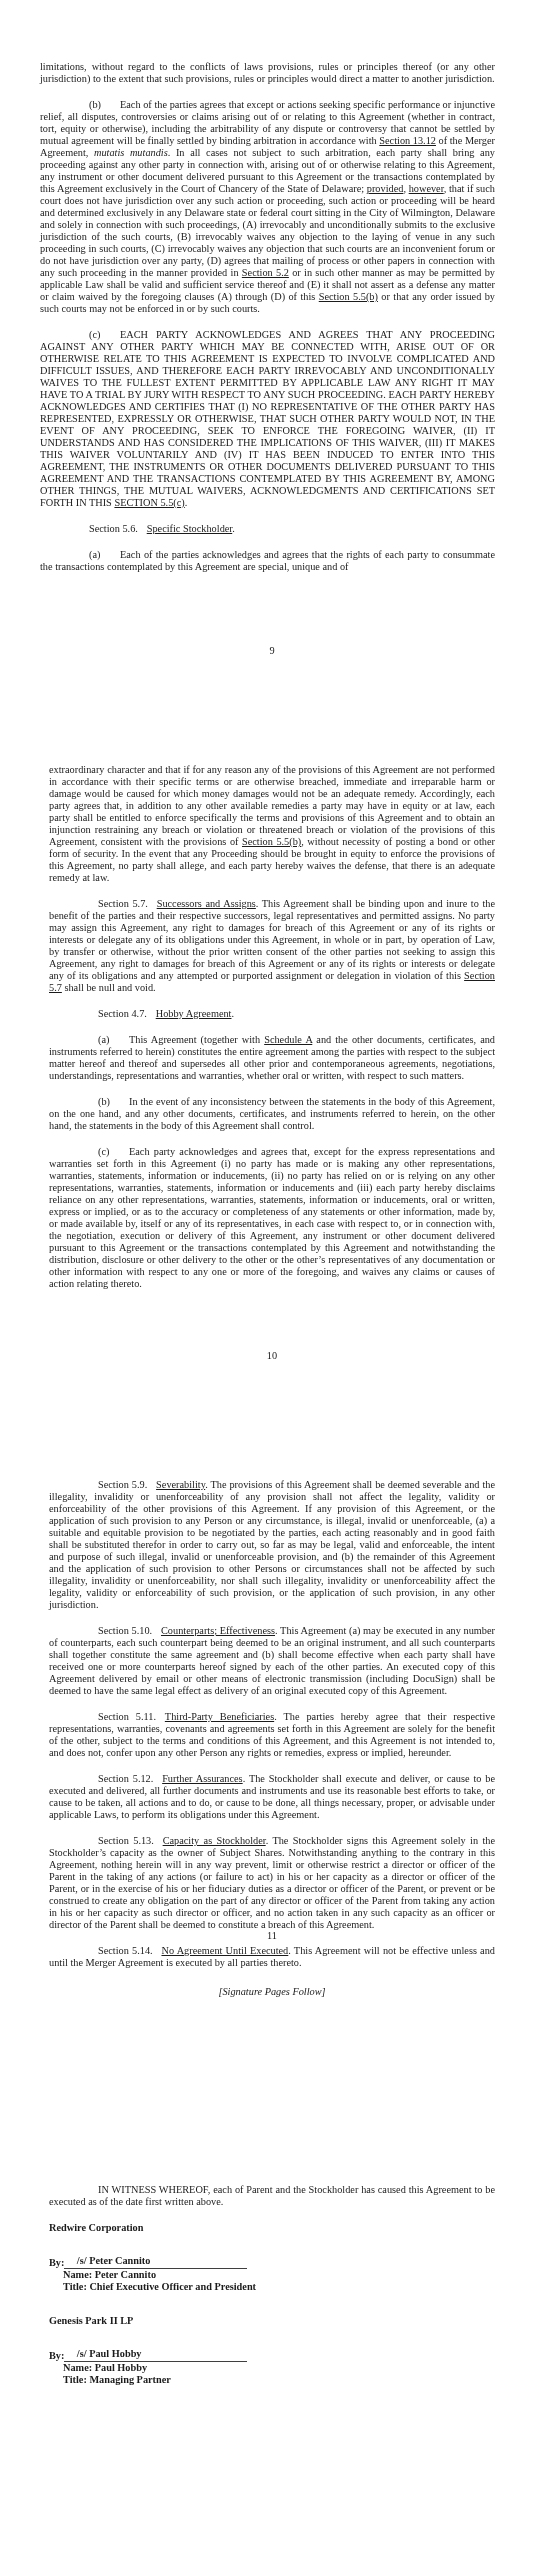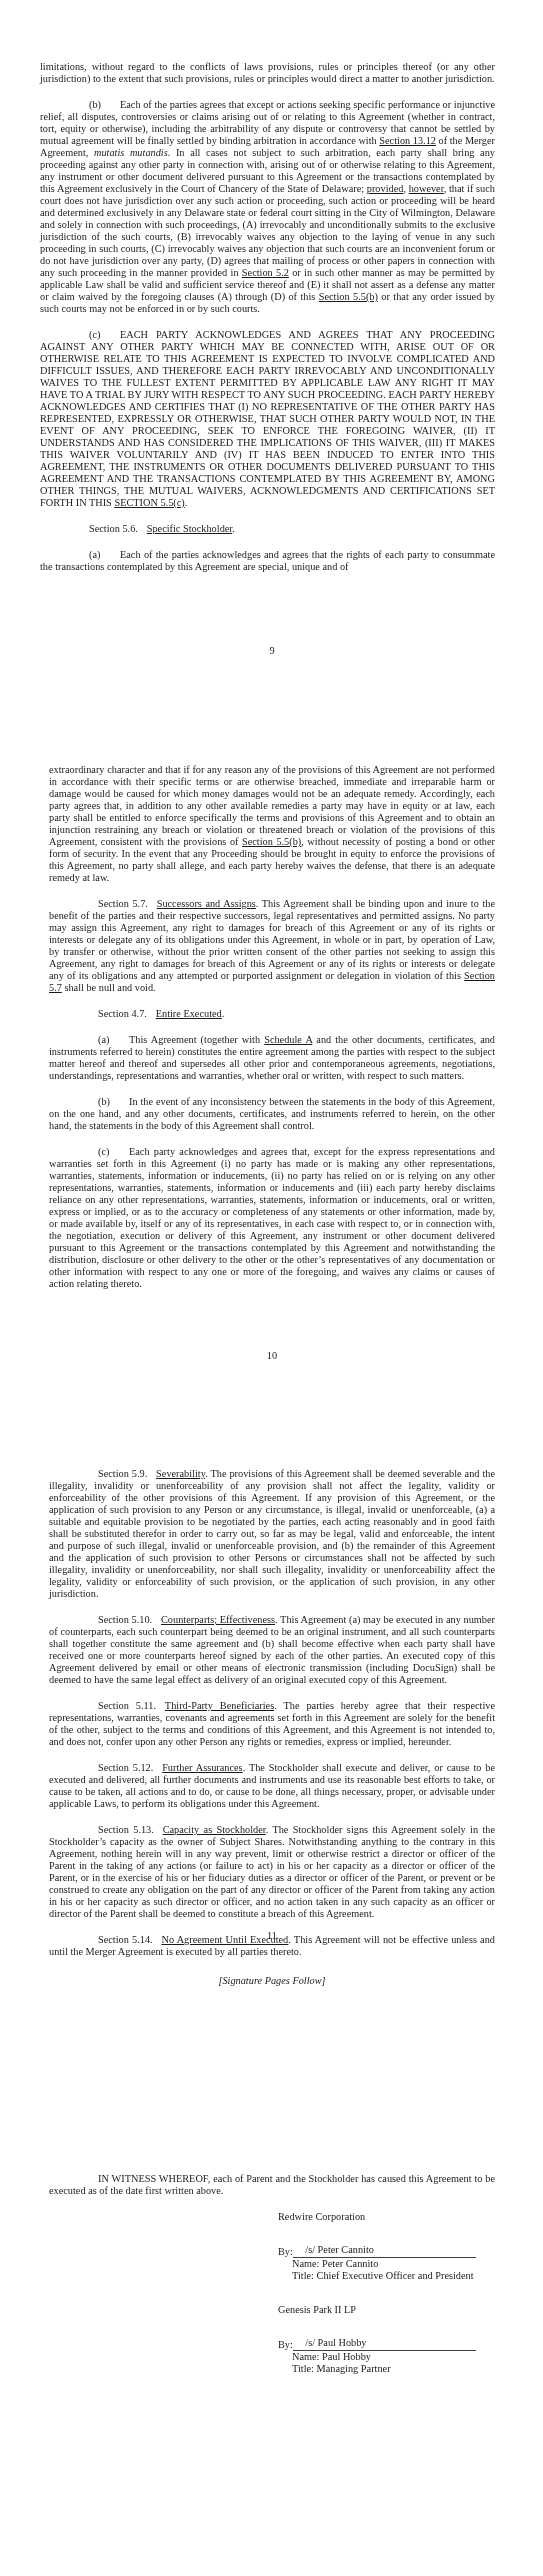--- a/index.html
+++ b/index.html
@@ -30,33 +30,33 @@
     width:544px;
     text-align:center;
   }
   #n9{top:645px;}
   #n10{top:1350px;}
   #n11{top:1930px;}
   .para{
     margin:0 0 14px 0;
     text-align:justify;
   }
-  .ind{text-indent:49px;}
+  .ind{text-indent:49px;margin-top:11px;}
   .ctr{
     text-align:center;
     text-indent:0;
     margin-top:16.5px;
   }
   .su{text-decoration:underline;}
   .si{font-style:italic;}
   .sh{font-weight:400;margin-right:8.8px;}
   .sm{display:inline-block;width:31px;text-indent:0;}
   .sig-area{
-    margin-left:229px;
     margin-top:14.4px;
+    font-weight:bold;
   }
   .sig-company{margin-bottom:20.6px;}
   .by-row{
     display:flex;
     align-items:flex-end;
   }
   .by-label{flex:none;}
   .sigline{
     width:183px;
     border-bottom:0.8px solid #3f3f3f;
@@ -74,21 +74,21 @@
     <p class="para ind"><span class="sm">(b)</span><span>Each of the parties agrees that except or actions seeking specific performance or injunctive relief, all disputes, controversies or claims arising out of or relating to this Agreement (whether in contract, tort, equity or otherwise), including the arbitrability of any dispute or controversy that cannot be settled by mutual agreement will be finally settled by binding arbitration in accordance with </span><span class="su">Section 13.12</span><span> of the Merger Agreement, </span><span class="si">mutatis mutandis</span><span>. In all cases not subject to such arbitration, each party shall bring any proceeding against any other party in connection with, arising out of or otherwise relating to this Agreement, any instrument or other document delivered pursuant to this Agreement or the transactions contemplated by this Agreement exclusively in the Court of Chancery of the State of Delaware; </span><span class="su">provided</span><span>, </span><span class="su">however</span><span>, that if such court does not have jurisdiction over any such action or proceeding, such action or proceeding will be heard and determined exclusively in any Delaware state or federal court sitting in the City of Wilmington, Delaware and solely in connection with such proceedings, (A) irrevocably and unconditionally submits to the exclusive jurisdiction of the such courts, (B) irrevocably waives any objection to the laying of venue in any such proceeding in such courts, (C) irrevocably waives any objection that such courts are an inconvenient forum or do not have jurisdiction over any party, (D) agrees that mailing of process or other papers in connection with any such proceeding in the manner provided in </span><span class="su">Section 5.2</span><span> or in such other manner as may be permitted by applicable Law shall be valid and sufficient service thereof and (E) it shall not assert as a defense any matter or claim waived by the foregoing clauses (A) through (D) of this </span><span class="su">Section 5.5(b)</span><span> or that any order issued by such courts may not be enforced in or by such courts.</span></p>
     <p class="para ind"><span class="sm">(c)</span><span>EACH PARTY ACKNOWLEDGES AND AGREES THAT ANY PROCEEDING AGAINST ANY OTHER PARTY WHICH MAY BE CONNECTED WITH, ARISE OUT OF OR OTHERWISE RELATE TO THIS AGREEMENT IS EXPECTED TO INVOLVE COMPLICATED AND DIFFICULT ISSUES, AND THEREFORE EACH PARTY IRREVOCABLY AND UNCONDITIONALLY WAIVES TO THE FULLEST EXTENT PERMITTED BY APPLICABLE LAW ANY RIGHT IT MAY HAVE TO A TRIAL BY JURY WITH RESPECT TO ANY SUCH PROCEEDING. EACH PARTY HEREBY ACKNOWLEDGES AND CERTIFIES THAT (I) NO REPRESENTATIVE OF THE OTHER PARTY HAS REPRESENTED, EXPRESSLY OR OTHERWISE, THAT SUCH OTHER PARTY WOULD NOT, IN THE EVENT OF ANY PROCEEDING, SEEK TO ENFORCE THE FOREGOING WAIVER, (II) IT UNDERSTANDS AND HAS CONSIDERED THE IMPLICATIONS OF THIS WAIVER, (III) IT MAKES THIS WAIVER VOLUNTARILY AND (IV) IT HAS BEEN INDUCED TO ENTER INTO THIS AGREEMENT, THE INSTRUMENTS OR OTHER DOCUMENTS DELIVERED PURSUANT TO THIS AGREEMENT AND THE TRANSACTIONS CONTEMPLATED BY THIS AGREEMENT BY, AMONG OTHER THINGS, THE MUTUAL WAIVERS, ACKNOWLEDGMENTS AND CERTIFICATIONS SET FORTH IN THIS </span><span class="su">SECTION 5.5(c)</span><span>.</span></p>
     <p class="para ind"><span class="sh">Section 5.6.</span><span class="su">Specific Stockholder</span><span>.</span></p>
     <p class="para ind"><span class="sm">(a)</span><span>Each of the parties acknowledges and agrees that the rights of each party to consummate the transactions contemplated by this Agreement are special, unique and of</span></p>
   </div>
 <div class="pagenum" id="n9">9</div>
 
 <div class="page" id="p10">
     <p class="para"><span>extraordinary character and that if for any reason any of the provisions of this Agreement are not performed in accordance with their specific terms or are otherwise breached, immediate and irreparable harm or damage would be caused for which money damages would not be an adequate remedy. Accordingly, each party agrees that, in addition to any other available remedies a party may have in equity or at law, each party shall be entitled to enforce specifically the terms and provisions of this Agreement and to obtain an injunction restraining any breach or violation or threatened breach or violation of the provisions of this Agreement, consistent with the provisions of </span><span class="su">Section 5.5(b)</span><span>, without necessity of posting a bond or other form of security. In the event that any Proceeding should be brought in equity to enforce the provisions of this Agreement, no party shall allege, and each party hereby waives the defense, that there is an adequate remedy at law.</span></p>
     <p class="para ind"><span class="sh">Section 5.7.</span><span class="su">Successors and Assigns</span><span>. This Agreement shall be binding upon and inure to the benefit of the parties and their respective successors, legal representatives and permitted assigns. No party may assign this Agreement, any right to damages for breach of this Agreement or any of its rights or interests or delegate any of its obligations under this Agreement, in whole or in part, by operation of Law, by transfer or otherwise, without the prior written consent of the other parties not seeking to assign this Agreement, any right to damages for breach of this Agreement or any of its rights or interests or delegate any of its obligations and any attempted or purported assignment or delegation in violation of this </span><span class="su">Section 5.7</span><span> shall be null and void.</span></p>
-    <p class="para ind"><span class="sh">Section 4.7.</span><span class="su">Entire Executed</span><span>.</span></p>
+    <p class="para ind"><span class="sh">Section 4.7.</span><span class="su">Hobby Agreement</span><span>.</span></p>
     <p class="para ind"><span class="sm">(a)</span><span>This Agreement (together with </span><span class="su">Schedule A</span><span> and the other documents, certificates, and instruments referred to herein) constitutes the entire agreement among the parties with respect to the subject matter hereof and thereof and supersedes all other prior and contemporaneous agreements, negotiations, understandings, representations and warranties, whether oral or written, with respect to such matters.</span></p>
     <p class="para ind"><span class="sm">(b)</span><span>In the event of any inconsistency between the statements in the body of this Agreement, on the one hand, and any other documents, certificates, and instruments referred to herein, on the other hand, the statements in the body of this Agreement shall control.</span></p>
     <p class="para ind"><span class="sm">(c)</span><span>Each party acknowledges and agrees that, except for the express representations and warranties set forth in this Agreement (i) no party has made or is making any other representations, warranties, statements, information or inducements, (ii) no party has relied on or is relying on any other representations, warranties, statements, information or inducements and (iii) each party hereby disclaims reliance on any other representations, warranties, statements, information or inducements, oral or written, express or implied, or as to the accuracy or completeness of any statements or other information, made by, or made available by, itself or any of its representatives, in each case with respect to, or in connection with, the negotiation, execution or delivery of this Agreement, any instrument or other document delivered pursuant to this Agreement or the transactions contemplated by this Agreement and notwithstanding the distribution, disclosure or other delivery to the other or the other’s representatives of any documentation or other information with respect to any one or more of the foregoing, and waives any claims or causes of action relating thereto.</span></p>
   </div>
 <div class="pagenum" id="n10">10</div>
 
 <div class="page" id="p11">
     <p class="para ind"><span class="sh">Section 5.9.</span><span class="su">Severability</span><span>. The provisions of this Agreement shall be deemed severable and the illegality, invalidity or unenforceability of any provision shall not affect the legality, validity or enforceability of the other provisions of this Agreement. If any provision of this Agreement, or the application of such provision to any Person or any circumstance, is illegal, invalid or unenforceable, (a) a suitable and equitable provision to be negotiated by the parties, each acting reasonably and in good faith shall be substituted therefor in order to carry out, so far as may be legal, valid and enforceable, the intent and purpose of such illegal, invalid or unenforceable provision, and (b) the remainder of this Agreement and the application of such provision to other Persons or circumstances shall not be affected by such illegality, invalidity or unenforceability, nor shall such illegality, invalidity or unenforceability affect the legality, validity or enforceability of such provision, or the application of such provision, in any other jurisdiction.</span></p>
     <p class="para ind"><span class="sh">Section 5.10.</span><span class="su">Counterparts; Effectiveness</span><span>. This Agreement (a) may be executed in any number of counterparts, each such counterpart being deemed to be an original instrument, and all such counterparts shall together constitute the same agreement and (b) shall become effective when each party shall have received one or more counterparts hereof signed by each of the other parties. An executed copy of this Agreement delivered by email or other means of electronic transmission (including DocuSign) shall be deemed to have the same legal effect as delivery of an original executed copy of this Agreement.</span></p>
     <p class="para ind"><span class="sh">Section 5.11.</span><span class="su">Third-Party Beneficiaries</span><span>. The parties hereby agree that their respective representations, warranties, covenants and agreements set forth in this Agreement are solely for the benefit of the other, subject to the terms and conditions of this Agreement, and this Agreement is not intended to, and does not, confer upon any other Person any rights or remedies, express or implied, hereunder.</span></p>

